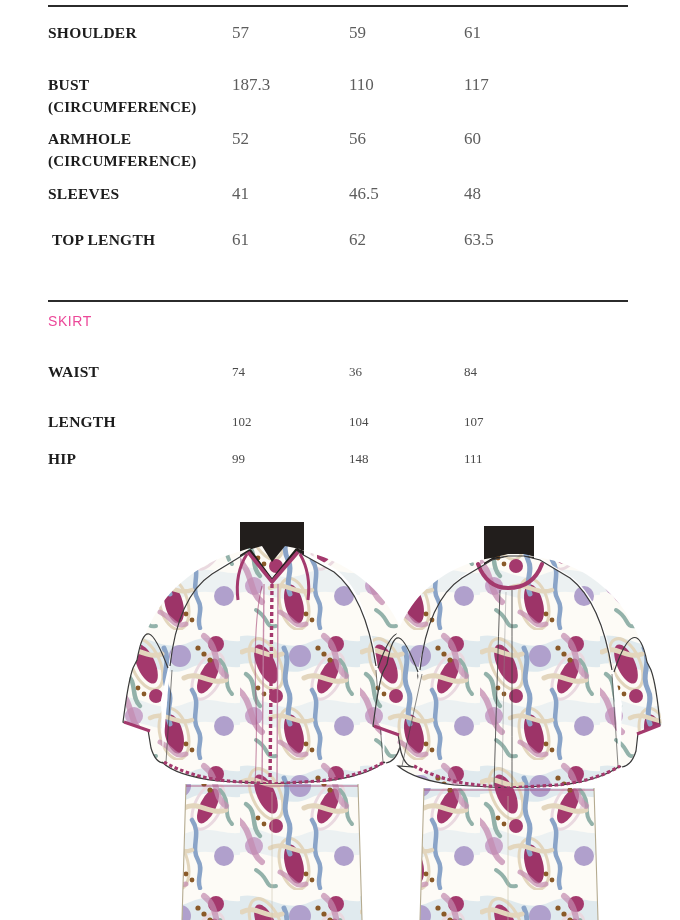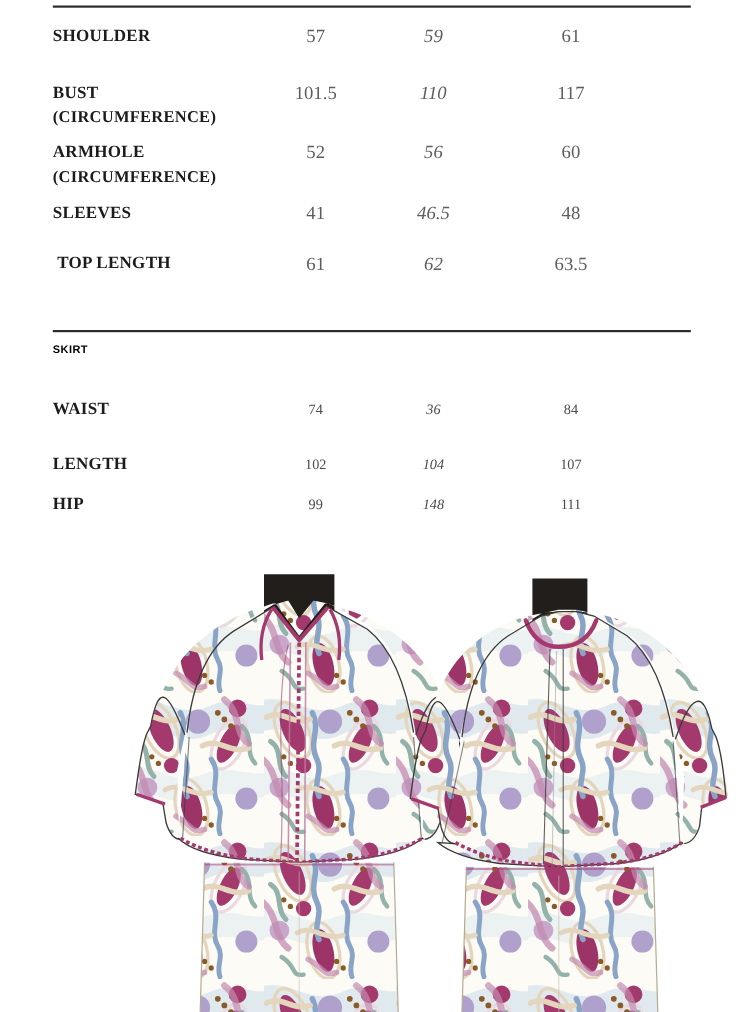--- a/index.html
+++ b/index.html
@@ -54,38 +54,37 @@
   .lbl.indent { left: 52px; }
   .lbl .sub {
     display: block;
     font-size: 15px;
   }
 
   .val {
     position: absolute;
     top: 0;
     width: 110px;
-    text-align: center;
     font-family: "Liberation Serif", "DejaVu Serif", serif;
     font-size: 17px;
     color: #5d5d5d;
     line-height: 22px;
   }
   .val.c0 { left: 232px; }
-  .val.c1 { left: 339px; font-style: italic; }
+  .val.c1 { left: 349px; }
   .val.c2 { left: 464px; }
 
   .section-head {
     position: absolute;
     left: 48px;
     font-family: "Liberation Sans", "DejaVu Sans", sans-serif;
-    font-weight: bold;
-    font-size: 10px;
+    font-weight: normal;
+    font-size: 14px;
     letter-spacing: 0.04em;
-    color: #000000;
+    color: #ec4899;
   }
   .val-skirt {
     color: #4a4a4a;
     font-size: 13px;
   }
 
   
   .illustration {
     position: absolute;
     left: 0;
@@ -104,21 +103,21 @@
 
   <div class="row" style="top:22px;">
     <div class="lbl">SHOULDER</div>
     <div class="val c0">57</div>
     <div class="val c1">59</div>
     <div class="val c2">61</div>
   </div>
 
   <div class="row" style="top:74px;">
     <div class="lbl"><span>BUST</span><span class="sub">(CIRCUMFERENCE)</span></div>
-    <div class="val c0">101.5</div>
+    <div class="val c0">187.3</div>
     <div class="val c1">110</div>
     <div class="val c2">117</div>
   </div>
 
   <div class="row" style="top:128px;">
     <div class="lbl"><span>ARMHOLE</span><span class="sub">(CIRCUMFERENCE)</span></div>
     <div class="val c0">52</div>
     <div class="val c1">56</div>
     <div class="val c2">60</div>
   </div>

